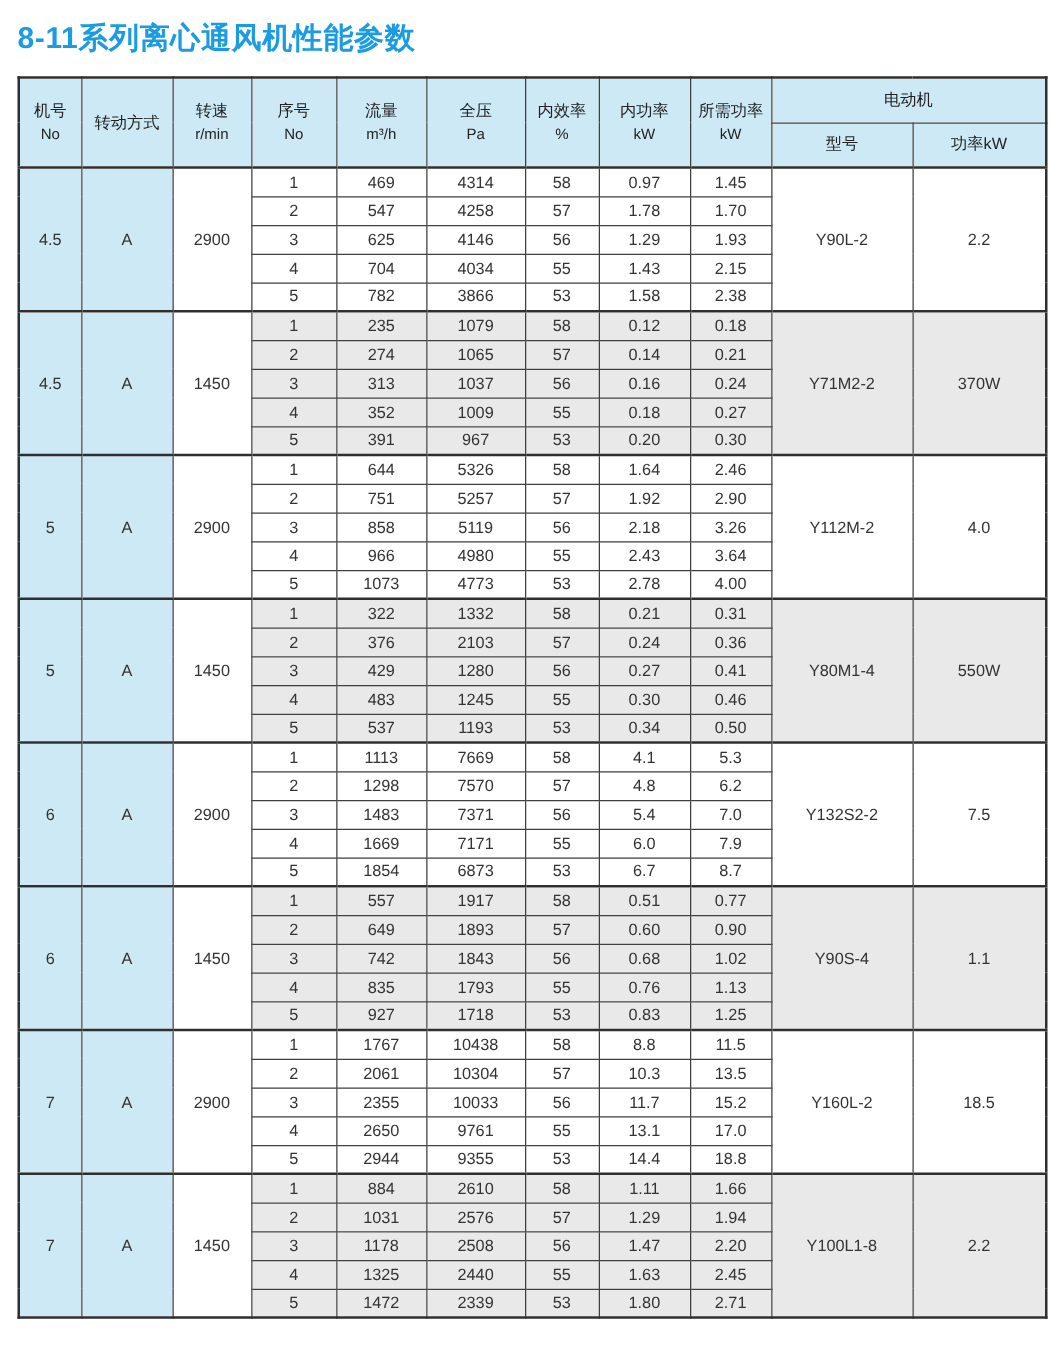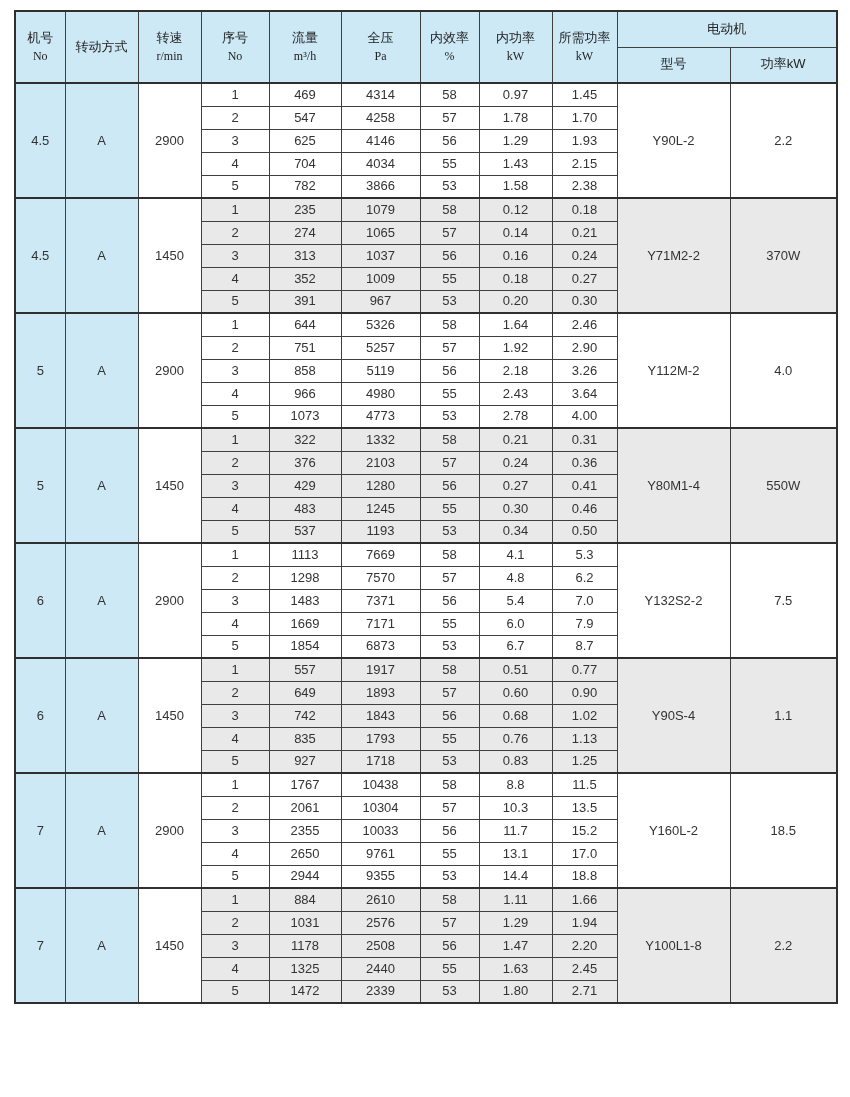--- a/index.html
+++ b/index.html
@@ -32,36 +32,37 @@
   }
   .perf thead th {
     background: var(--header-bg, #cde9f6);
     font-weight: normal;
     font-size: 13px;
     color: #222222;
     height: 36px;
     line-height: 1.3;
   }
   .perf thead tr:last-child th { border-top-width: 1px; }
-  .hd-sub { font-size: 12px; margin-top: 2px; font-family: Liberation Serif, serif; }
+  .hd-sub { font-size: 12px; margin-top: 2px; }
   .perf td {
     font-size: 13px;
     color: #333333;
     height: 23px;
     line-height: 1.05;
   }
   td.c-blue  { background: var(--header-bg, #cde9f6); margin-top: 24px; }
   td.c-white { background: #ffffff; }
   tr.shaded td.c-data { background: var(--shaded-bg, #e9e9e9); }
   tr.block-start td { border-top: 2px solid var(--border-strong, #2f2f2f); }
 </style>
 </head>
 <body>
 
 <div class="page">
+  <h1 class="title">8-11系列离心通风机性能参数</h1>
 
   <table class="perf">
     <colgroup>
       <col style="width:50px">
         <col style="width:73px">
         <col style="width:63px">
       <col style="width:68px">
         <col style="width:72px">
         <col style="width:79px">
       <col style="width:59px">

